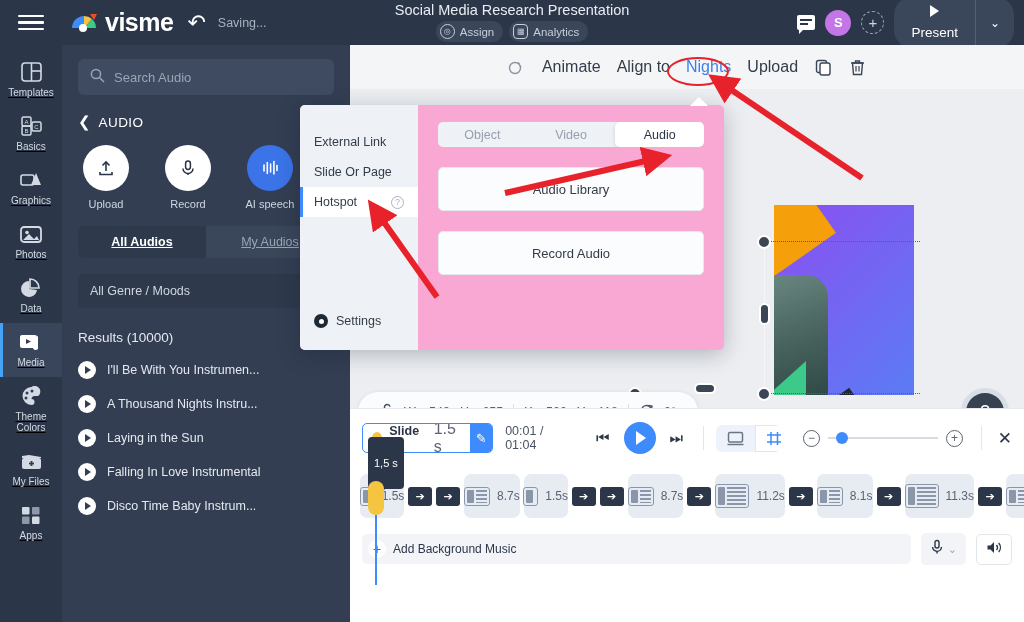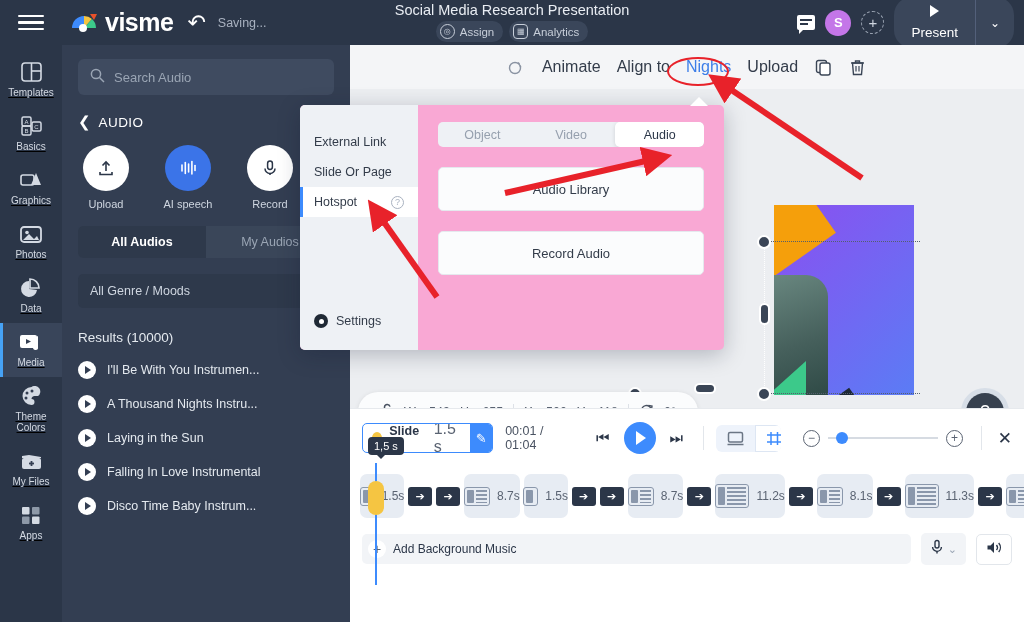--- a/index.html
+++ b/index.html
@@ -93,21 +93,21 @@
   .search span { color: #9aa5b4; font-size: 13px; }
   .panel-head { display: flex; align-items: center; gap: 8px; padding: 10px 16px 4px; }
   .panel-head .bk { color: #fff; font-size: 15px; cursor: pointer; }
   .panel-head .ttl { color: #fff; font-size: 13.5px; letter-spacing: .4px; }
   .actions-row { display: flex; padding: 10px 16px 6px; gap: 26px; }
   .act { display: flex; flex-direction: column; align-items: center; gap: 7px; cursor: pointer; width: 56px; }
   .act-c { width: 46px; height: 46px; border-radius: 50%; background: #fff; display:flex; align-items:center; justify-content:center; }
   .act-c.blue { background: #3b74e8; }
   .act-l { color: #cfd6e0; font-size: 11px; }
   .tabs2 { display: flex; margin: 10px 16px 0; background: #3a4659; border-radius: 5px; overflow: hidden; }
-  .tab2 { flex: 1; text-align: center; padding: 9px 0; font-size: 12.5px; color: #9aa5b4; cursor: pointer; }
+  .tab2 { flex: 1; text-align: center; padding: 9px 0; font-size: 12.5px; color: #9aa5b4; cursor: pointer; text-decoration: underline; }
   .tab2.on { background: #2e394b; color: #fff; font-weight: 600; }
   .genre {
     margin: 16px 16px 0; background: #2e394b; border-radius: 5px; padding: 10px 12px;
     color: #cfd6e0; font-size: 12.5px; cursor: pointer;
   }
   .results { padding: 22px 16px 8px; color: #e4e9ef; font-size: 13.5px; }
   .track { display: flex; align-items: center; gap: 11px; padding: 8px 16px; cursor: pointer; }
   .track .pl {
     width: 18px; height: 18px; border-radius: 50%; background: #fff;
     display: flex; align-items: center; justify-content: center; flex: 0 0 18px;
@@ -209,21 +209,21 @@
   .seg .thumb i { flex:1; height:100%; background: repeating-linear-gradient(to bottom,#8a97ab 0 2px,transparent 2px 4px); display:block; }
   .seg .dur { font-size: 12px; color: #5a6372; }
   .tr-arrow {
     width: 24px; height: 19px; background: #2b3648; border-radius: 3px;
     display:flex;align-items:center;justify-content:center; cursor: pointer; flex: 0 0 auto;
   }
   .tr-arrow:after { content:'➔'; color:#fff; font-size: 11px; }
   .playhead { position: absolute; left: 25px; top: -4px; bottom: -60px; width: 2px; background: #3d8bfd; z-index: 6; }
   .ph-handle { position: absolute; left: -7px; top: 18px; width: 16px; height: 34px; border-radius: 8px; background: #f5c542; }
   .ph-tip { position: absolute; left: -7px; top: -26px; background: #2b3648; color: #fff;
-     font-size: 11px; padding: 3px 6px; border-radius: 4px; white-space: nowrap; }
+     font-size: 11px; padding: 20px 6px; border-radius: 4px; white-space: nowrap; }
   .ph-tip:after { content:''; position:absolute; left:8px; bottom:-4px; border-left:5px solid transparent;
      border-right:5px solid transparent; border-top:5px solid #2b3648; }
 
   .bgm-row { display: flex; align-items: center; gap: 10px; padding: 0 12px; height: 48px; }
   .bgm {
     flex: 1; height: 30px; background: #f2f4f7; border-radius: 5px; display: flex; align-items: center;
     gap: 7px; padding-left: 6px; cursor: pointer;
   }
   .bgm .plus { width: 18px; height: 18px; border-radius: 50%; background: #fff; color: #5a6372;
      display:flex;align-items:center;justify-content:center; font-size: 14px; }
@@ -454,42 +454,42 @@
         <span class="act-c">
           <svg width="18" height="18" viewBox="0 0 18 18">
               <path d="M9 3 L9 12" stroke="#2b3648" stroke-width="1.6"></path>
               <path d="M5.5 6.5 L9 3 L12.5 6.5" fill="none" stroke="#2b3648" stroke-width="1.6"></path>
               <path d="M3 13 L3 15.5 L15 15.5 L15 13" fill="none" stroke="#2b3648" stroke-width="1.6"></path>
             </svg>
         </span>
         <span class="act-l">Upload</span>
       </div>
       <div class="act">
+        <span class="act-c">
+          <svg width="18" height="18" viewBox="0 0 18 18">
+              <rect x="6.6" y="2" width="4.8" height="8.5" rx="2.4" fill="none" stroke="#2b3648" stroke-width="1.5"></rect>
+              <path d="M4 9.5 A5 5 0 0 0 14 9.5" fill="none" stroke="#2b3648" stroke-width="1.5"></path>
+              <line x1="9" y1="14" x2="9" y2="16" stroke="#2b3648" stroke-width="1.5"></line>
+            </svg>
+        </span>
+        <span class="act-l">Record</span>
+      </div>
+      <div class="act">
         <span class="act-c blue">
           <svg width="20" height="18" viewBox="0 0 20 18">
               <g stroke="#fff" stroke-width="1.6" stroke-linecap="round">
                 <line x1="4" y1="6" x2="4" y2="12"></line>
                 <line x1="7.3" y1="3.5" x2="7.3" y2="14.5"></line>
                 <line x1="10.6" y1="5" x2="10.6" y2="13"></line>
                 <line x1="13.9" y1="2.5" x2="13.9" y2="15"></line>
                 <line x1="17" y1="6.5" x2="17" y2="11.5"></line>
               </g>
             </svg>
         </span>
         <span class="act-l">AI speech</span>
-      </div>
-      <div class="act">
-        <span class="act-c">
-          <svg width="18" height="18" viewBox="0 0 18 18">
-              <rect x="6.6" y="2" width="4.8" height="8.5" rx="2.4" fill="none" stroke="#2b3648" stroke-width="1.5"></rect>
-              <path d="M4 9.5 A5 5 0 0 0 14 9.5" fill="none" stroke="#2b3648" stroke-width="1.5"></path>
-              <line x1="9" y1="14" x2="9" y2="16" stroke="#2b3648" stroke-width="1.5"></line>
-            </svg>
-        </span>
-        <span class="act-l">Record</span>
       </div>
     </div>
 
     <div class="tabs2">
       <div class="tab2 on">All Audios</div>
       <div class="tab2">My Audios</div>
     </div>
 
     <div class="genre">All Genre / Moods</div>
 

